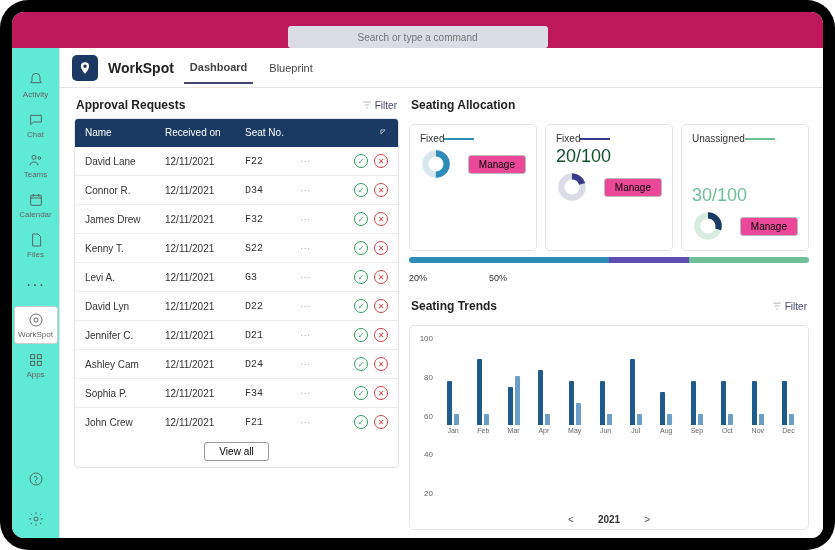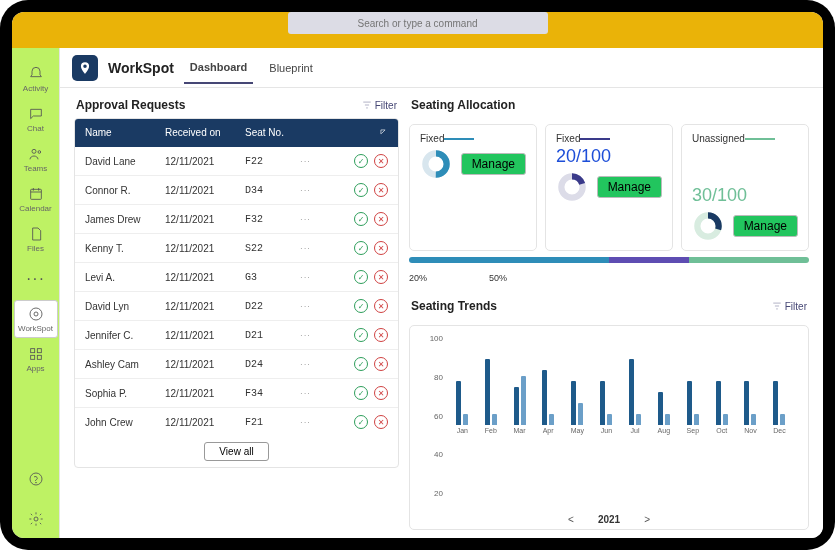--- a/index.html
+++ b/index.html
@@ -1,22 +1,22 @@
 <!DOCTYPE html>
 <html><head>
 <meta charset="utf-8">
 <style>
   * { box-sizing: border-box; margin: 0; padding: 0; font-family: -apple-system, "Segoe UI", sans-serif; }
   html, body { width: 835px; height: 550px; overflow: hidden; }
   .device { width: 835px; height: 550px; background: #000; border-radius: 28px; padding: 12px; }
   .screen { width: 100%; height: 100%; background: #f5f5f5; border-radius: 12px; overflow: hidden; display: flex; flex-direction: column; }
-  .topbar { height: 36px; background: #eab308; display: flex; align-items: flex-start; justify-content: center; }
+  .topbar { height: 36px; background: #be185d; display: flex; align-items: flex-end; justify-content: center; }
   .search { width: 260px; height: 22px; background: #dcdce5; border: none; border-radius: 3px; font-size: 10px; color: #555; text-align: center; outline: none; }
   .body { flex: 1; display: flex; overflow: hidden; }
-  .rail { width: 48px; background: #bef264; border-right: 1px solid #e3e3e3; display: flex; flex-direction: column; align-items: center; padding-top: 12px; gap: 2px; font-size: 8px; color: #666; }
+  .rail { width: 48px; background: #5eead4; border-right: 1px solid #e3e3e3; display: flex; flex-direction: column; align-items: center; padding-top: 18px; gap: 2px; font-size: 8px; color: #666; }
   .rail-item { width: 44px; height: 38px; display: flex; flex-direction: column; align-items: center; justify-content: center; gap: 2px; cursor: pointer; }
   .rail-item.active { background: #fff; border: 1px solid #ccc; border-radius: 3px; }
   .rail-ic { width: 16px; height: 16px; display: flex; align-items: center; justify-content: center; }
   .rail-ic svg { width: 16px; height: 16px; stroke: #555; fill: none; stroke-width: 1.3; }
   .rail-spacer { flex: 1; }
   .dots { font-size: 16px; line-height: 8px; color: #555; letter-spacing: 1px; }
   .main { flex: 1; background: #fff; display: flex; flex-direction: column; overflow: hidden; }
   .app-header { height: 40px; display: flex; align-items: center; padding: 0 12px; gap: 10px; border-bottom: 1px solid #e5e5e5; }
   .logo { width: 26px; height: 26px; background: #1a3a63; border-radius: 5px; display: flex; align-items: center; justify-content: center; }
   .logo svg { width: 14px; height: 14px; fill: #fff; }
@@ -51,32 +51,32 @@
   .cards { display: flex; gap: 8px; }
   .card { flex: 1; border: 1px solid #e4e4e4; border-radius: 5px; padding: 8px 10px; background: #fff; }
   .card-top { display: flex; align-items: center; }
   .card-title { font-size: 10px; color: #333; }
   .card-line { width: 30px; height: 2px; }
   .c-fixed .card-line { background: #2e8db8; }
   .c-flexi .card-line { background: #3a3a8a; }
   .c-un .card-line { background: #6fbf97; }
   .card-val { font-size: 18px; font-weight: 400; margin-top: 2px; }
   .c-fixed .card-val { color: #2e8db8; }
-  .c-flexi .card-val { color: #1d4ed8; }
+  .c-flexi .card-val { color: #14532d; }
   .c-un .card-val { color: #6fbf97; margin-top: 41px; }
   .card-bot { display: flex; align-items: center; justify-content: space-between; margin-top: 4px; }
   .donut { width: 32px; height: 32px; }
-  .manage { font-size: 12px; padding: 3px 10px; border: 1px solid #bbb; background: #22c55e; border-radius: 3px; cursor: pointer; }
+  .manage { font-size: 10px; padding: 3px 10px; border: 1px solid #bbb; background: #ec4899; border-radius: 3px; cursor: pointer; }
   .bar { display: flex; height: 6px; border-radius: 3px; overflow: hidden; }
   .bar-a { background: #2e8db8; }
   .bar-b { background: #5e4db2; }
   .bar-c { background: #6fbf97; }
   .bar-labels { display: flex; font-size: 9px; color: #333; margin-top: 4px; }
   .bl { }
-  .chart-box { border: 1px solid #e4e4e4; border-radius: 5px; padding: 8px 14px 4px; flex: 1; display: flex; flex-direction: column; }
+  .chart-box { border: 1px solid #e4e4e4; border-radius: 5px; padding: 8px 4px 4px; flex: 1; display: flex; flex-direction: column; }
   .chart { flex: 1; display: flex; gap: 2px; }
   .yaxis { width: 22px; display: flex; flex-direction: column; justify-content: space-between; font-size: 8px; color: #666; text-align: right; padding-right: 3px; padding-bottom: 12px; }
   .plot { flex: 1; display: flex; align-items: flex-end; justify-content: space-around; padding-bottom: 0; height: 100px; position: relative; }
   .grp { display: flex; flex-direction: column; align-items: center; gap: 2px; }
   .bars { display: flex; align-items: flex-end; gap: 2px; height: 88px; }
   .b1, .b2 { width: 5px; border-radius: 1px 1px 0 0; }
   .b1 { background: #1e5a8a; }
   .b2 { background: #6b9fc8; }
   .xl { font-size: 7px; color: #666; }
   .pager { display: flex; align-items: center; justify-content: center; gap: 24px; font-size: 10px; color: #333; margin-top: 4px; }

